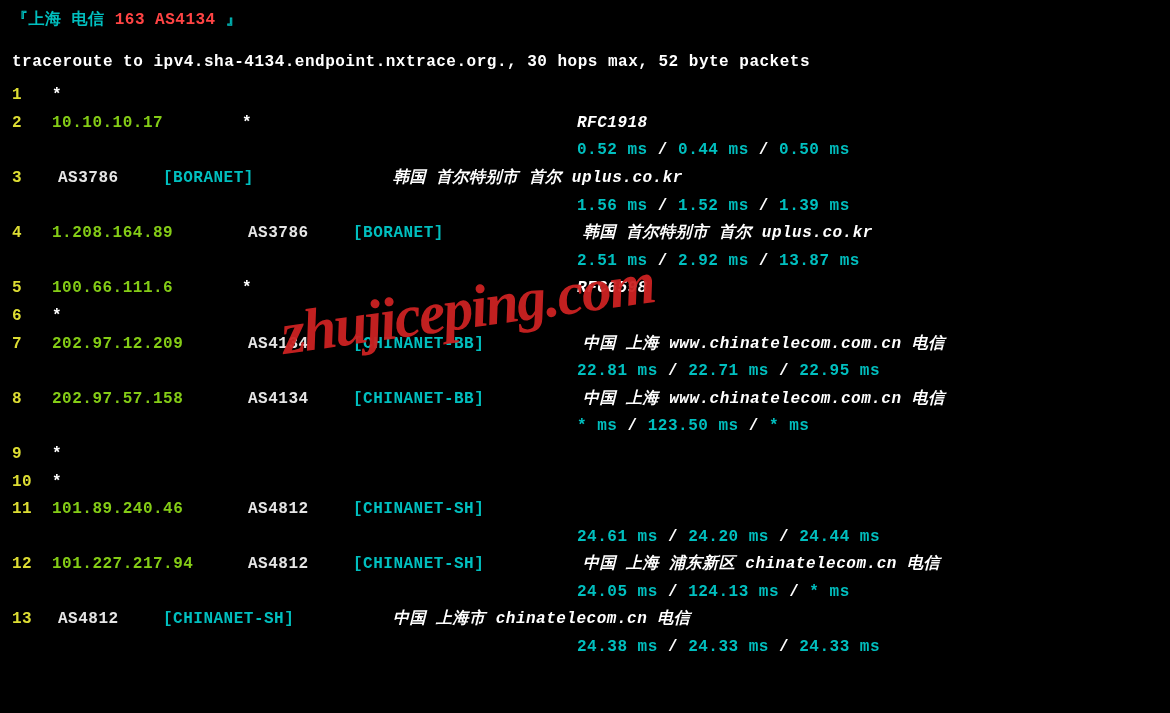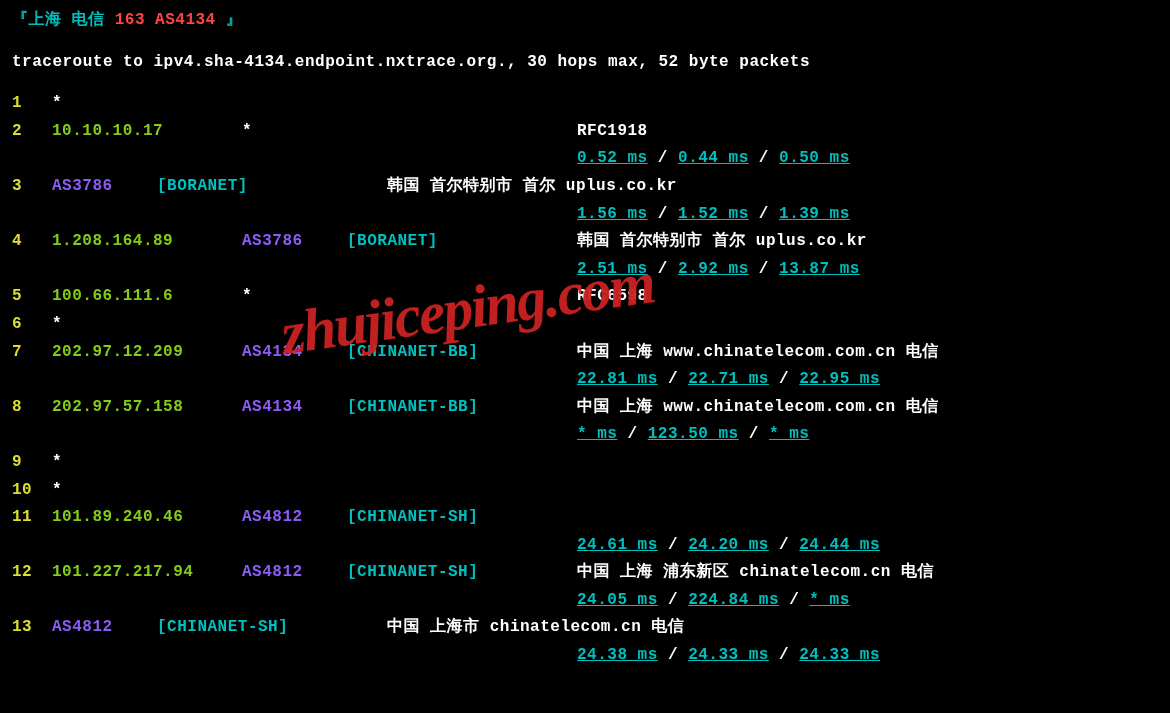--- a/index.html
+++ b/index.html
@@ -23,58 +23,59 @@
     }
     .header {
       color: #00bfbf;
       margin-bottom: 16px;
     }
     .header .red {
       color: #ff4444;
     }
     .traceroute-line {
       color: #ffffff;
-      margin-bottom: 16px;
+      margin-bottom: 8px;
     }
     .hop-row {
       display: flex;
       align-items: flex-start;
       margin-bottom: 2px;
     }
     .hop-num {
       color: #dddd33;
       width: 40px;
       flex-shrink: 0;
     }
     .ip {
       color: #84cc16;
       width: 190px;
       flex-shrink: 0;
     }
     .asn {
-      color: #8b5cf6;
+      color: #e5e5e5;
       width: 105px;
       flex-shrink: 0;
+      margin-left: 6px;
     }
     .netname {
       color: #00bfbf;
       width: 230px;
       flex-shrink: 0;
     }
     .location {
       color: #ffffff;
       flex-grow: 1;
+      font-style: italic;
     }
     .timing-row {
       margin-left: 565px;
       margin-bottom: 2px;
     }
     .time-val {
       color: #00bfbf;
-      text-decoration: underline;
     }
     .time-sep {
       color: #ffffff;
     }
     .star {
       color: #ffffff;
     }
     .watermark {
       position: absolute;
       top: 260px;
@@ -170,21 +171,21 @@
       <span class="netname">[CHINANET-SH]</span>
     </div>
     <div class="timing-row"><span class="time-val">24.61 ms</span><span class="time-sep"> / </span><span class="time-val">24.20 ms</span><span class="time-sep"> / </span><span class="time-val">24.44 ms</span></div>
     <div class="hop-row">
       <span class="hop-num">12</span>
       <span class="ip">101.227.217.94</span>
       <span class="asn" style="width: 105px; flex-shrink: 0;">AS4812</span>
       <span class="netname">[CHINANET-SH]</span>
       <span class="location">中国 上海  浦东新区 chinatelecom.cn  电信</span>
     </div>
-    <div class="timing-row"><span class="time-val">24.05 ms</span><span class="time-sep"> / </span><span class="time-val">224.84 ms</span><span class="time-sep"> / </span><span class="time-val">* ms</span></div>
+    <div class="timing-row"><span class="time-val">24.05 ms</span><span class="time-sep"> / </span><span class="time-val">124.13 ms</span><span class="time-sep"> / </span><span class="time-val">* ms</span></div>
     <div class="hop-row">
       <span class="hop-num">13</span>
       <span class="asn" style="width: 105px; flex-shrink: 0;">AS4812</span>
       <span class="netname">[CHINANET-SH]</span>
       <span class="location">中国 上海市   chinatelecom.cn  电信</span>
     </div>
     <div class="timing-row"><span class="time-val">24.38 ms</span><span class="time-sep"> / </span><span class="time-val">24.33 ms</span><span class="time-sep"> / </span><span class="time-val">24.33 ms</span></div>
   </div>
 
 <div class="watermark">zhujiceping.com</div>

